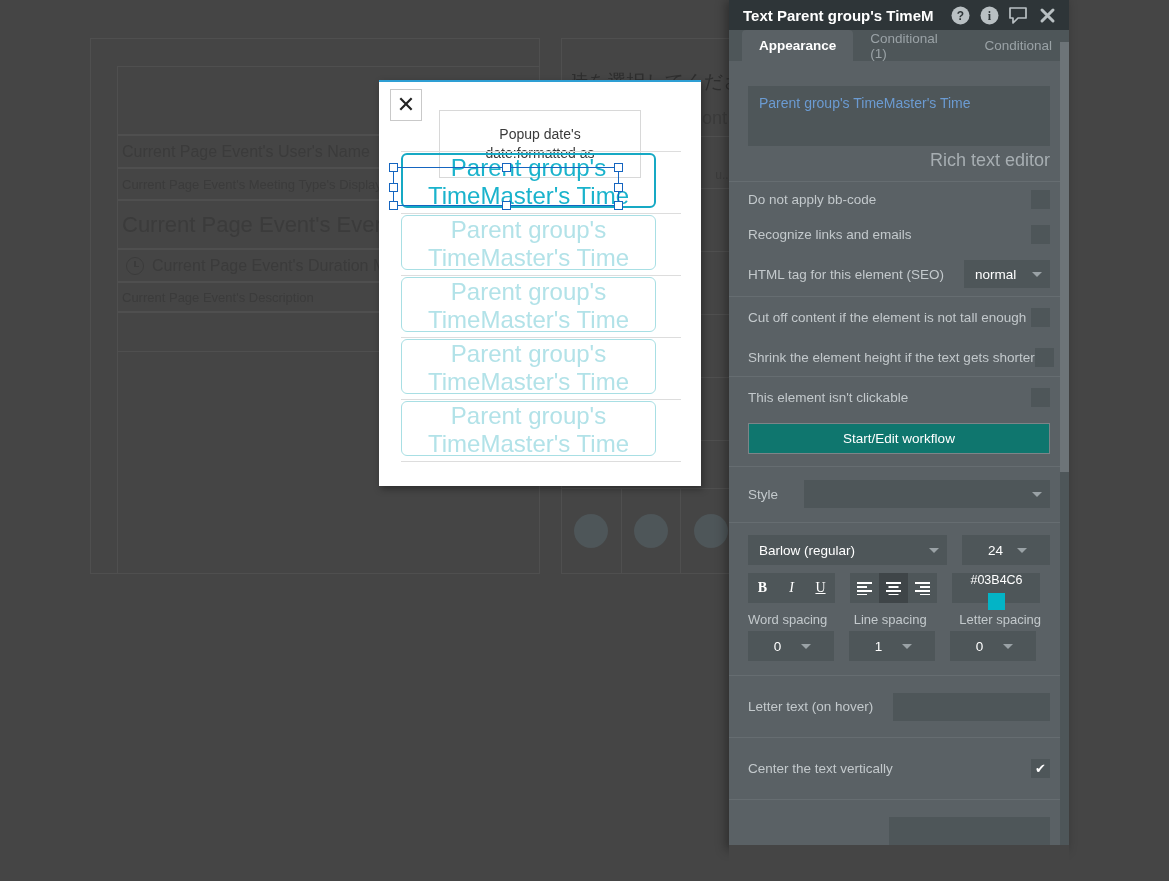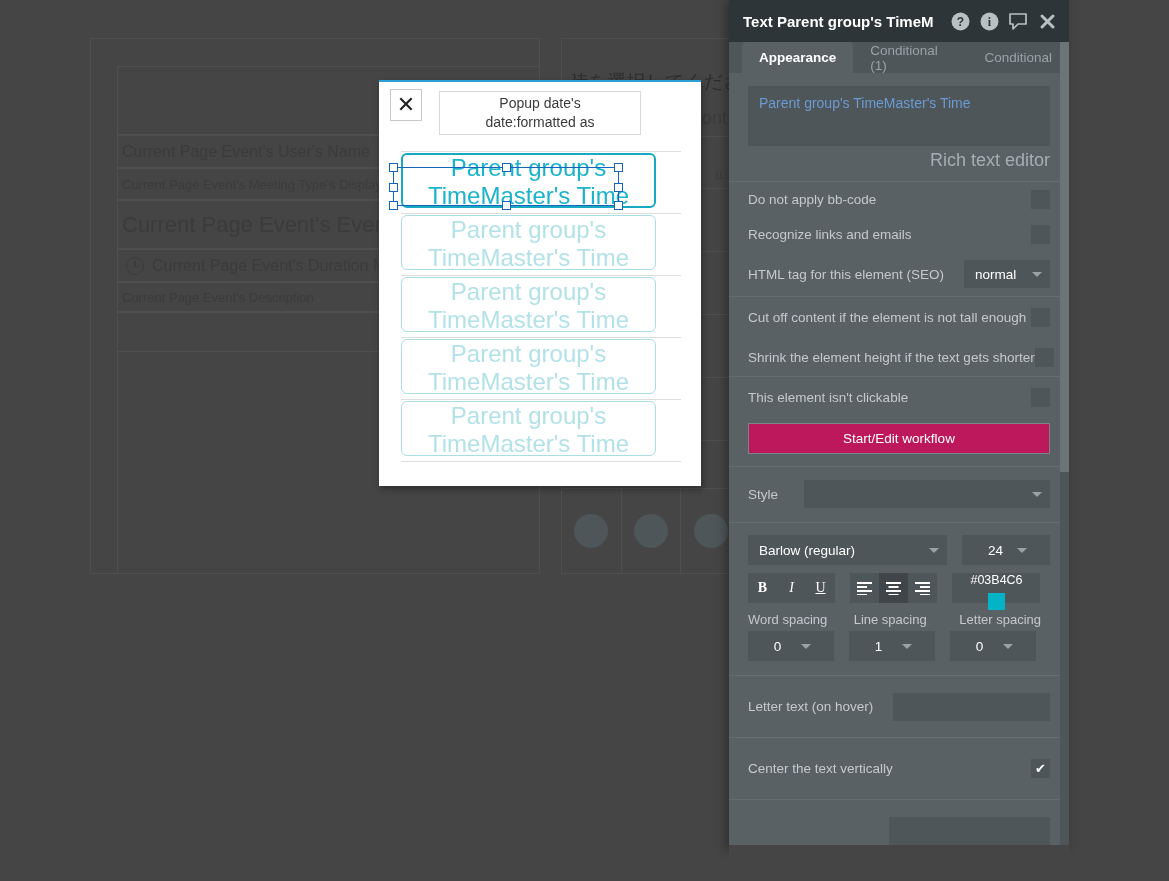--- a/index.html
+++ b/index.html
@@ -119,22 +119,22 @@
   #popup-close {
     position: absolute; left: 11px; top: 7px;
     width: 32px; height: 32px;
     border: 1px solid #c9c9c9;
     background: #fff;
     display: flex; align-items: center; justify-content: center;
     font-size: 22px; color: #222; line-height: 1;
     font-family: "Liberation Sans", sans-serif;
   }
   #popup-date-label {
-    position: absolute; left: 60px; top: 9px;
-    width: 202px; height: 44px;
+    position: absolute; left: 60px; top: 28px;
+    width: 202px; height: 68px;
     border: 1px solid #d8d8d8;
     display: flex; flex-direction: column;
     align-items: center; justify-content: center;
     font-size: 14px; color: #3a3a3a; line-height: 19px;
     text-align: center;
   }
   #slot-list {
     position: absolute; left: 22px; top: 69px;
     width: 280px; height: 318px;
   }
@@ -185,21 +185,21 @@
   
   #prop-panel {
     position: absolute;
     left: 729px; top: 0;
     width: 340px; height: 850px;
     background: #5a6165;
     box-shadow: -3px 0 10px rgba(0,0,0,0.35);
     overflow: hidden;
   }
   #panel-header {
-    height: 42px;
+    height: 30px;
     background: #2e3538;
     display: flex; align-items: center;
     padding: 0 12px 0 14px;
   }
   #panel-title {
     flex: 1;
     font-size: 15px; font-weight: bold; color: #ffffff;
     white-space: nowrap; overflow: hidden;
   }
   .hdr-icon {
@@ -277,21 +277,21 @@
     width: 0; height: 0;
     border-left: 5px solid transparent;
     border-right: 5px solid transparent;
     border-top: 5px solid #9aa2a6;
   }
   .select.empty { color: transparent; }
 
   #workflow-btn {
     margin: 5px 0 12px 0;
     height: 31px;
-    background: #be185d;
+    background: #0f766e;
     border: 1px solid #7d8488;
     display: flex; align-items: center; justify-content: center;
     font-size: 13.5px; color: #ffffff;
   }
 
   #style-sec { padding: 13px 19px 14px 19px; }
   #style-sec .row { min-height: 0; }
   #style-sec .lbl { flex: 0 0 56px; }
   #style-select { flex: 1; height: 28px; }
 

